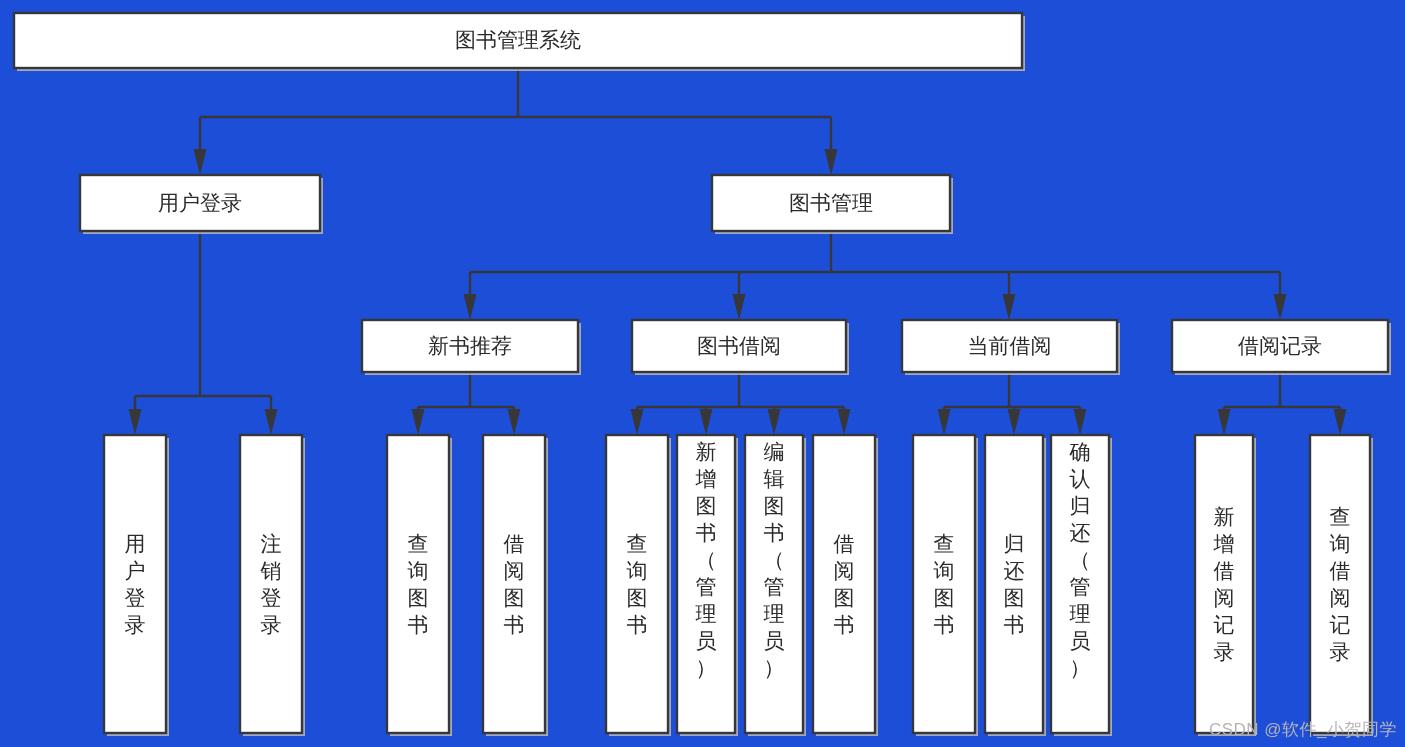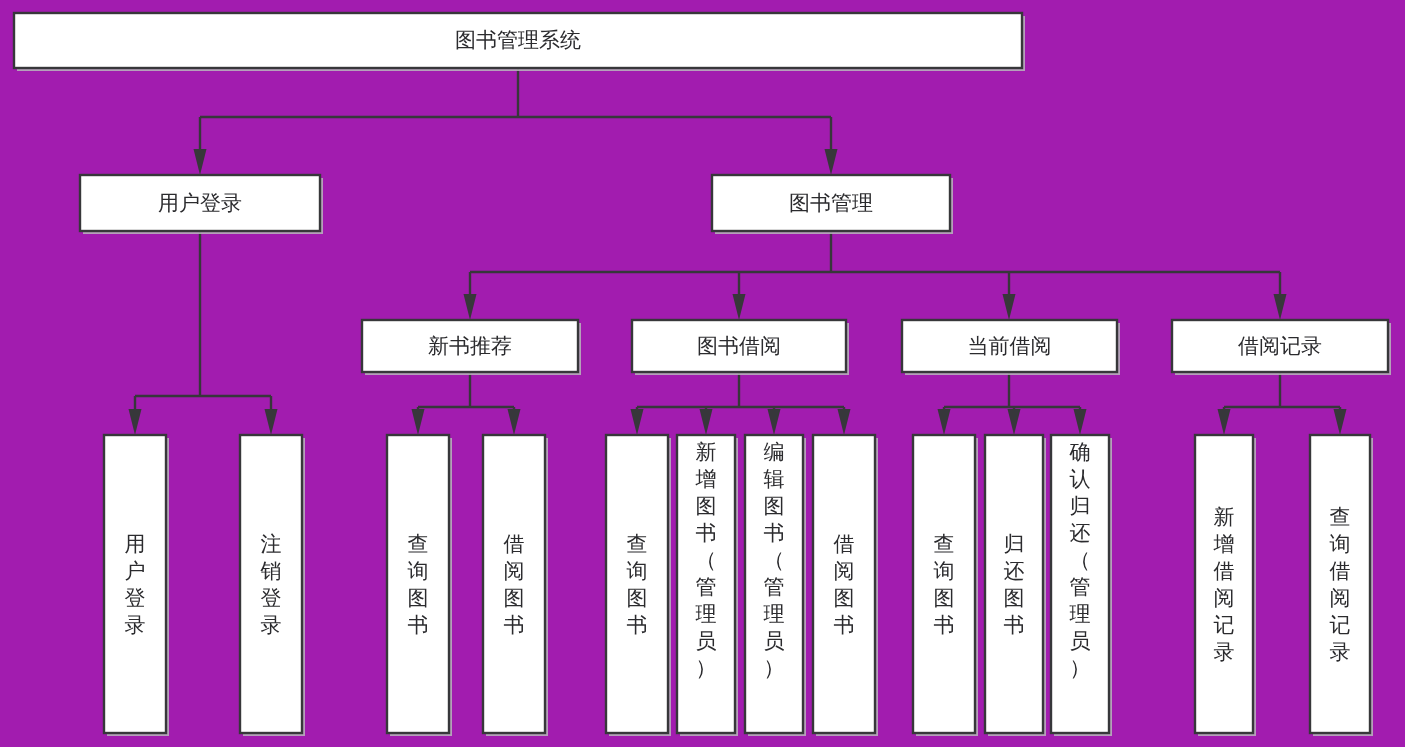--- a/index.html
+++ b/index.html
@@ -8,21 +8,21 @@
     padding: 0;
     background: #ffffff;
   }
   body {
     font-family: "Liberation Sans", "DejaVu Sans", sans-serif;
   }
   #diagram-root {
     position: relative;
     width: 1405px;
     height: 747px;
-    background: #a21caf;
+    background: #1d4ed8;
     overflow: hidden;
   }
   svg.diagram-canvas {
     position: absolute;
     left: 0;
     top: 0;
     width: 1405px;
     height: 747px;
     display: block;
   }
@@ -239,13 +239,14 @@
           <rect class="node-box" x="1195" y="435" width="58" height="298"></rect>
           <text class="node-label-v" x="1224" y="524.06"><tspan x="1224" dy="0">新</tspan><tspan x="1224" dy="27">增</tspan><tspan x="1224" dy="27">借</tspan><tspan x="1224" dy="27">阅</tspan><tspan x="1224" dy="27">记</tspan><tspan x="1224" dy="27">录</tspan></text>
         </g>
         <g>
           <rect class="node-shadow" x="1313" y="438" width="60" height="298"></rect>
           <rect class="node-box" x="1310" y="435" width="60" height="298"></rect>
           <text class="node-label-v" x="1340" y="524.06"><tspan x="1340" dy="0">查</tspan><tspan x="1340" dy="27">询</tspan><tspan x="1340" dy="27">借</tspan><tspan x="1340" dy="27">阅</tspan><tspan x="1340" dy="27">记</tspan><tspan x="1340" dy="27">录</tspan></text>
         </g>
       </g>
   </svg>
+  <div class="watermark">CSDN @软件_小贺同学</div>
 </div>
 
 </body></html>

